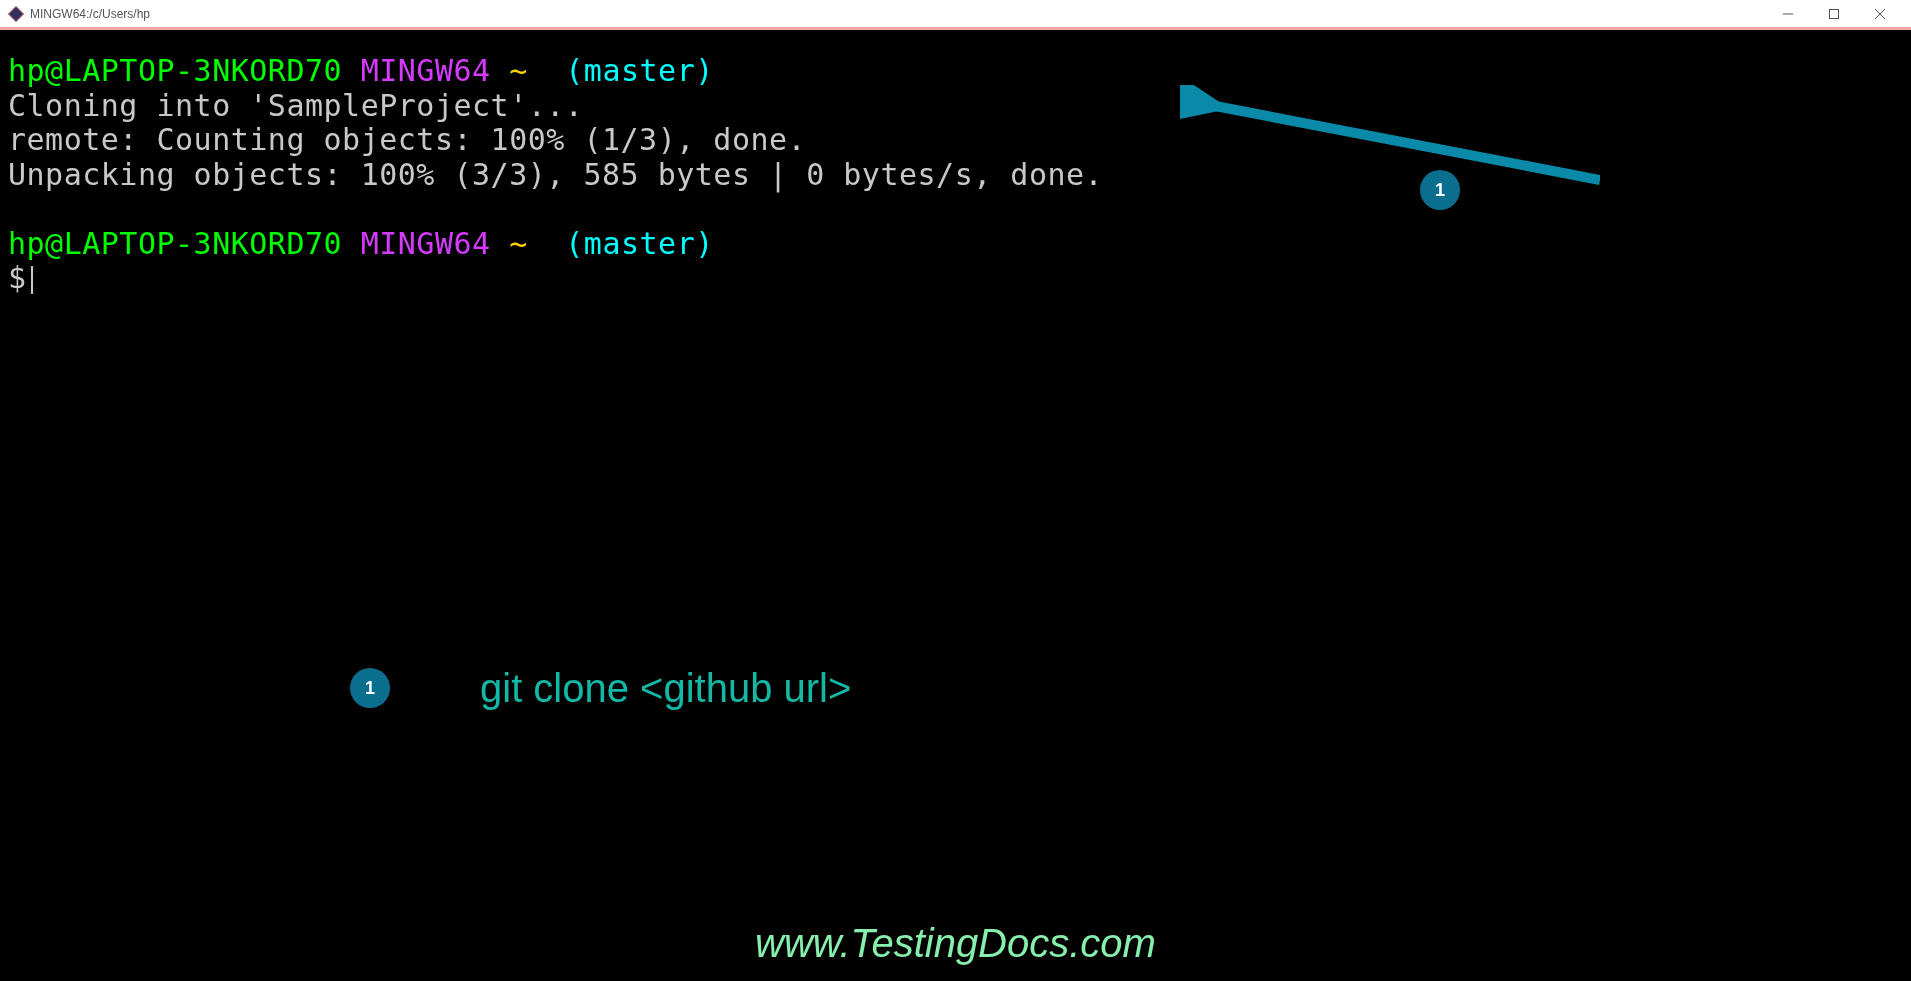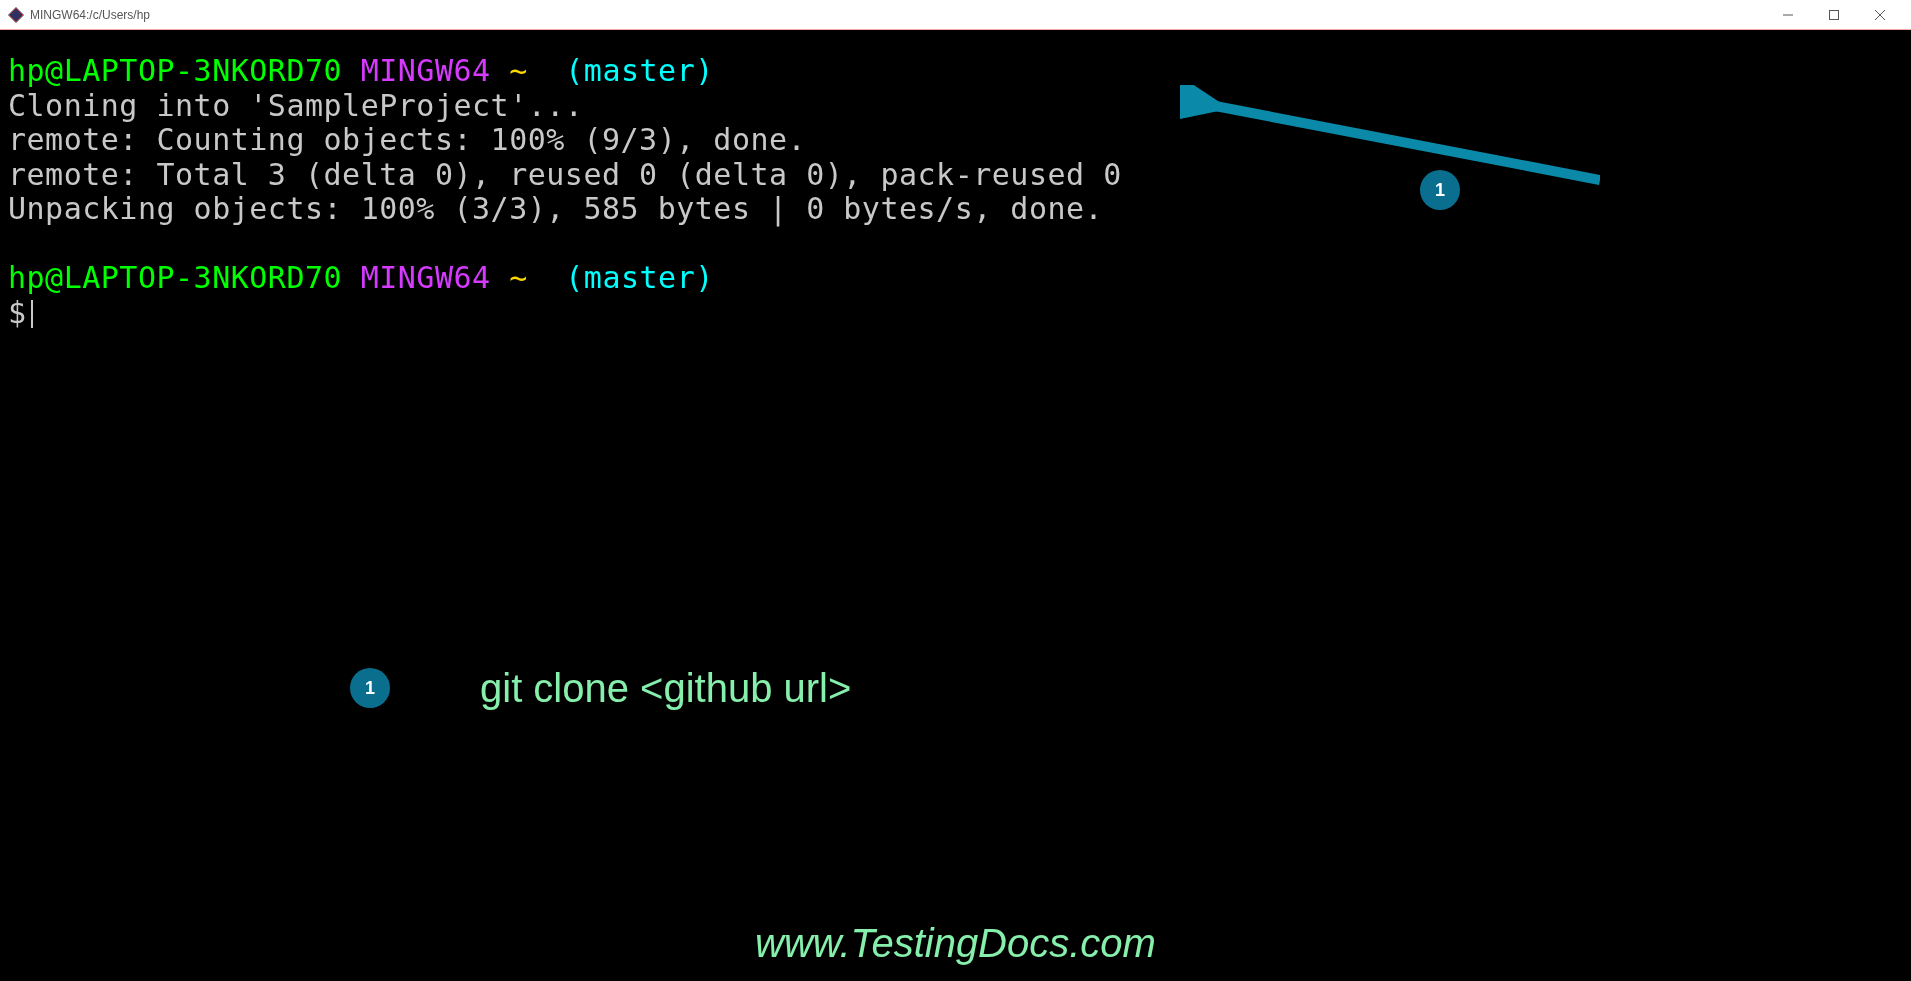--- a/index.html
+++ b/index.html
@@ -13,21 +13,21 @@
     .window {
       background: #fff;
       width: 1911px;
       height: 981px;
       display: flex;
       flex-direction: column;
     }
     .titlebar {
       height: 30px;
       background: #fff;
-      border-bottom: 1px solid #fca5a5;
+      border-bottom: 3px solid #fca5a5;
       display: flex;
       align-items: center;
       padding: 0 8px;
       gap: 6px;
     }
     .app-icon {
       width: 16px;
       height: 16px;
       position: relative;
     }
@@ -108,21 +108,21 @@
     }
     .legend-row {
       position: absolute;
       left: 350px;
       top: 635px;
       display: flex;
       align-items: center;
       gap: 90px;
     }
     .legend-text {
-      color: #86efac;
+      color: #14b8a6;
       font-family: "Segoe UI", sans-serif;
       font-size: 40px;
       font-weight: 400;
     }
     .footer-url {
       position: absolute;
       left: 50%;
       transform: translateX(-50%);
       bottom: 15px;
       color: #86efac;
@@ -166,22 +166,21 @@
       </div>
     </div>
   </div>
 
   <div class="terminal">
 
     <div class="term-line"><span class="user-host">hp@LAPTOP-3NKORD70</span> <span class="mingw">MINGW64</span> <span class="path-tilde">~</span> <span class="branch">(master)</span></div>
 
 
     <div class="term-line">Cloning into 'SampleProject'...</div>
-    <div class="term-line">remote: Counting objects: 100% (9/3), done.</div>
-    <div class="term-line">remote: Total 3 (delta 0), reused 0 (delta 0), pack-reused 0</div>
+    <div class="term-line">remote: Counting objects: 100% (1/3), done.</div>
     <div class="term-line">Unpacking objects: 100% (3/3), 585 bytes | 0 bytes/s, done.</div>
 
     <div class="term-line">&nbsp;</div>
 
     <div class="term-line"><span class="user-host">hp@LAPTOP-3NKORD70</span> <span class="mingw">MINGW64</span> <span class="path-tilde">~</span> <span class="branch">(master)</span></div>
 
     <div class="term-line"><span class="prompt-dollar">$</span><span class="cursor"></span></div>
 
     <div class="annotation-arrow">
       <svg width="420" height="120" viewBox="0 0 420 120">

